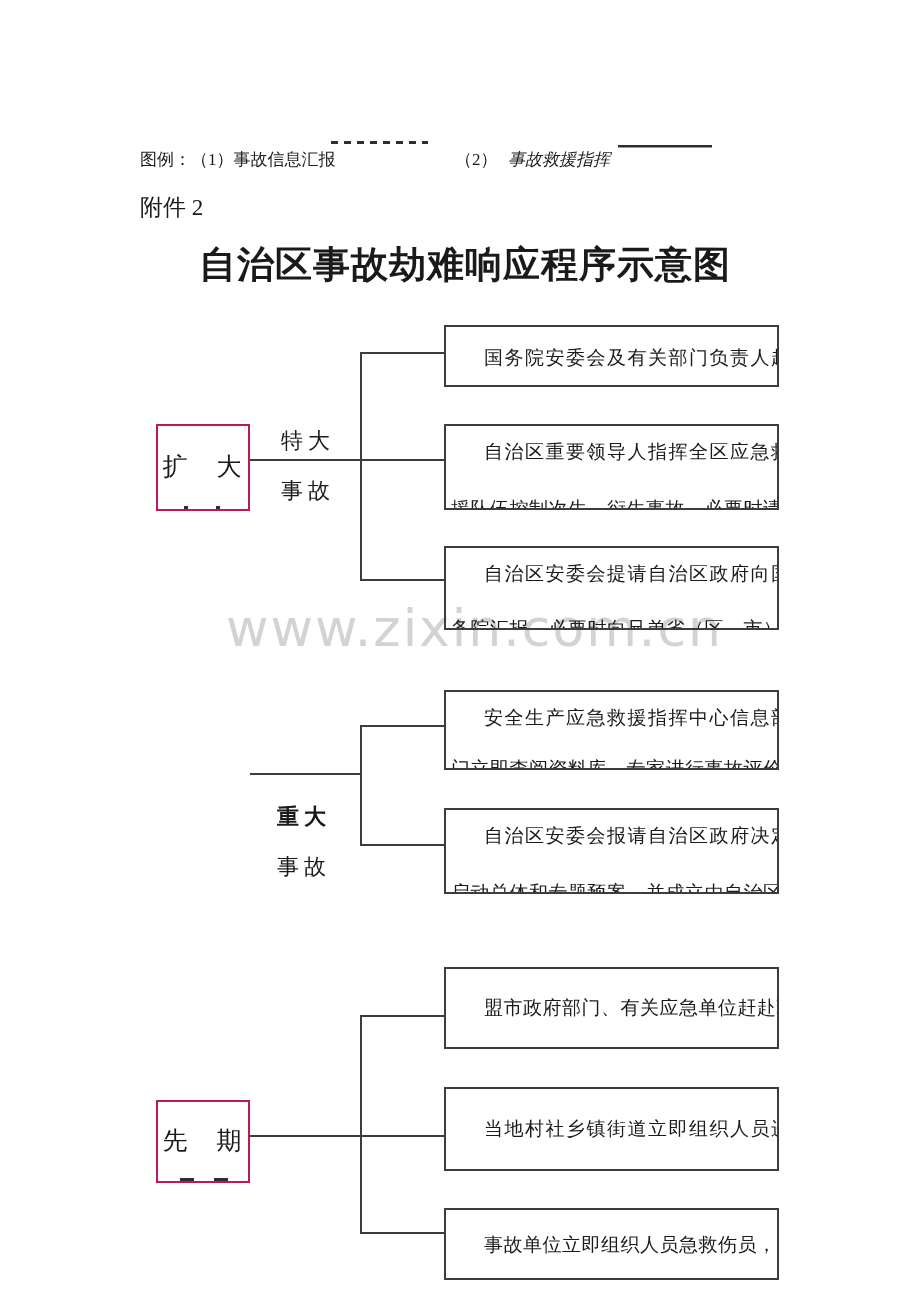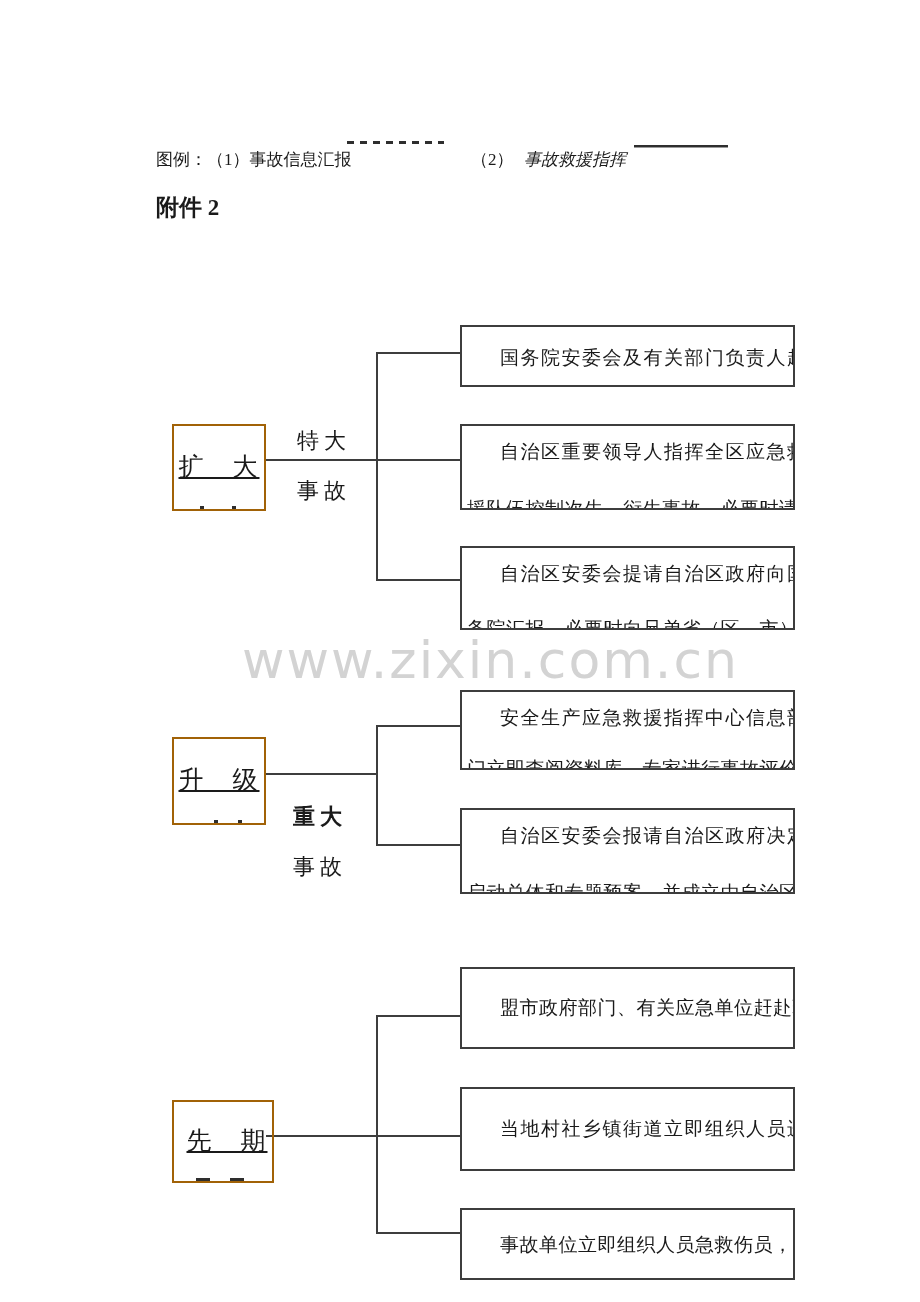--- a/index.html
+++ b/index.html
@@ -1,56 +1,57 @@
 <!DOCTYPE html>
 <html><head>
 <meta charset="utf-8">
 <style>
   html,body{margin:0;padding:0;background:#ffffff;}
   #page{position:relative;width:920px;height:1302px;background:#ffffff;overflow:hidden;
         font-family:"Liberation Serif","DejaVu Serif",serif;color:#1a1a1a;}
-  .abs{position:absolute;margin-left:16px;}
+  .abs{position:absolute;}
   
   .legend-text{font-size:17px;white-space:nowrap;}
   .dash-line{height:3px;background:repeating-linear-gradient(90deg,#2e2e2e 0 7px,transparent 7px 13px);}
   .solid-line{height:2px;background:#2e2e2e;border-bottom:1px solid #9a9a9a;}
   
-  .attach{font-size:23px;font-weight:bold;white-space:nowrap;}
+  .attach{font-size:23px;font-weight:normal;white-space:nowrap;}
   .title{font-size:37px;font-weight:bold;text-align:center;letter-spacing:1px;white-space:nowrap;}
   
   .watermark{font-family:"DejaVu Sans","Liberation Sans",sans-serif;font-size:52px;color:#d3d3d3;
              letter-spacing:2px;white-space:nowrap;z-index:0;}
   
-  .sbox{border:2px solid #a16207;background:transparent;z-index:2;overflow:hidden;text-decoration:underline;}
+  .sbox{border:2px solid #be185d;background:transparent;z-index:2;overflow:hidden;}
   .sbox .stage-name{display:block;text-align:center;font-size:25px;margin-top:24px;letter-spacing:2px;white-space:nowrap;}
   .clip-dot{position:absolute;width:4px;height:3px;background:#2e2e2e;bottom:0;}
   .rbox{border:2px solid #3d3d3d;background:transparent;z-index:2;overflow:hidden;}
   .l1{display:block;font-size:19px;letter-spacing:1.5px;text-indent:2em;white-space:nowrap;}
   .l2{position:absolute;left:5px;font-size:19px;letter-spacing:0.5px;white-space:nowrap;}
   
   .hline{height:2px;background:#3d3d3d;z-index:1;}
   .vline{width:2px;background:#3d3d3d;z-index:1;}
   
   .sev{font-size:22px;letter-spacing:5px;white-space:nowrap;z-index:2;}
 </style>
 </head>
 <body>
 
 <div id="page">
 
-  <div class="abs watermark" style="left:226px;top:630px;text-align:right;">www.zixin.com.cn</div>
+  <div class="abs watermark" style="left:226px;top:598px;text-align:right;">www.zixin.com.cn</div>
 
   <div class="abs legend-text" style="left:140px;top:148px;">图例：（1）事故信息汇报</div>
   <div class="abs dash-line" style="left:331px;top:141px;width:97px;"></div>
   <div class="abs legend-text" style="left:455px;top:148px;">（2）</div>
   <div class="abs legend-text" style="left:508px;top:148px;font-style:italic;">事故救援指挥</div>
   <div class="abs solid-line" style="left:618px;top:145px;width:94px;"></div>
 
   <div class="abs attach" style="left:140px;top:192px;">附件 2</div>
 
+  <div class="abs title" style="left:140px;top:240px;width:650px;">自治区事故劫难响应程序示意图</div>
 
   <div class="abs hline" style="left:250px;top:459px;width:194px;"></div>
   <div class="abs vline" style="left:360px;top:352px;height:229px;"></div>
   <div class="abs hline" style="left:361px;top:352px;width:83px;"></div>
   <div class="abs hline" style="left:361px;top:579px;width:83px;"></div>
 
   <div class="abs sbox" style="left:156px;top:424px;width:90px;height:83px;">
     <span class="stage-name">扩　大</span>
     <span class="clip-dot" style="left:26px;"></span>
     <span class="clip-dot" style="left:58px;"></span>
@@ -69,44 +70,39 @@
   <div class="abs rbox" style="left:444px;top:546px;width:331px;height:80px;">
     <span class="l1" style="margin-top:13px;">自治区安委会提请自治区政府向国</span>
     <span class="l2" style="top:68px;">务院汇报，必要时向兄弟省（区、市）通</span>
   </div>
 
   <div class="abs hline" style="left:250px;top:773px;width:111px;"></div>
   <div class="abs vline" style="left:360px;top:725px;height:121px;"></div>
   <div class="abs hline" style="left:361px;top:725px;width:83px;"></div>
   <div class="abs hline" style="left:361px;top:844px;width:83px;"></div>
 
-  <div class="abs sbox" style="left:156px;top:737px;width:90px;height:84px;">
-    <span class="stage-name">升　级</span>
-    <span class="clip-dot" style="left:40px;"></span>
-    <span class="clip-dot" style="left:64px;"></span>
-  </div>
 
   <div class="abs sev" style="left:277px;top:802px;font-weight:bold;">重大</div>
   <div class="abs sev" style="left:277px;top:852px;">事故</div>
 
   <div class="abs rbox" style="left:444px;top:690px;width:331px;height:76px;">
     <span class="l1" style="margin-top:13px;">安全生产应急救援指挥中心信息部</span>
     <span class="l2" style="top:64px;">门立即查阅资料库，专家进行事故评价</span>
   </div>
   <div class="abs rbox" style="left:444px;top:808px;width:331px;height:82px;">
     <span class="l1" style="margin-top:13px;">自治区安委会报请自治区政府决定</span>
     <span class="l2" style="top:70px;">启动总体和专题预案，并成立由自治区领</span>
   </div>
 
   <div class="abs vline" style="left:360px;top:1015px;height:219px;"></div>
   <div class="abs hline" style="left:361px;top:1015px;width:83px;"></div>
   <div class="abs hline" style="left:250px;top:1135px;width:194px;"></div>
   <div class="abs hline" style="left:361px;top:1232px;width:83px;"></div>
 
-  <div class="abs sbox" style="left:156px;top:1100px;width:90px;height:79px;padding-left:8px;">
+  <div class="abs sbox" style="left:156px;top:1100px;width:90px;height:79px;">
     <span class="stage-name" style="margin-top:22px;">先　期</span>
     <span class="clip-dot" style="left:22px;width:14px;"></span>
     <span class="clip-dot" style="left:56px;width:14px;"></span>
   </div>
 
   <div class="abs rbox" style="left:444px;top:967px;width:331px;height:78px;">
     <span class="l1" style="margin-top:26px;letter-spacing:0.5px;">盟市政府部门、有关应急单位赶赴现</span>
   </div>
   <div class="abs rbox" style="left:444px;top:1087px;width:331px;height:80px;">
     <span class="l1" style="margin-top:27px;">当地村社乡镇街道立即组织人员进</span>

